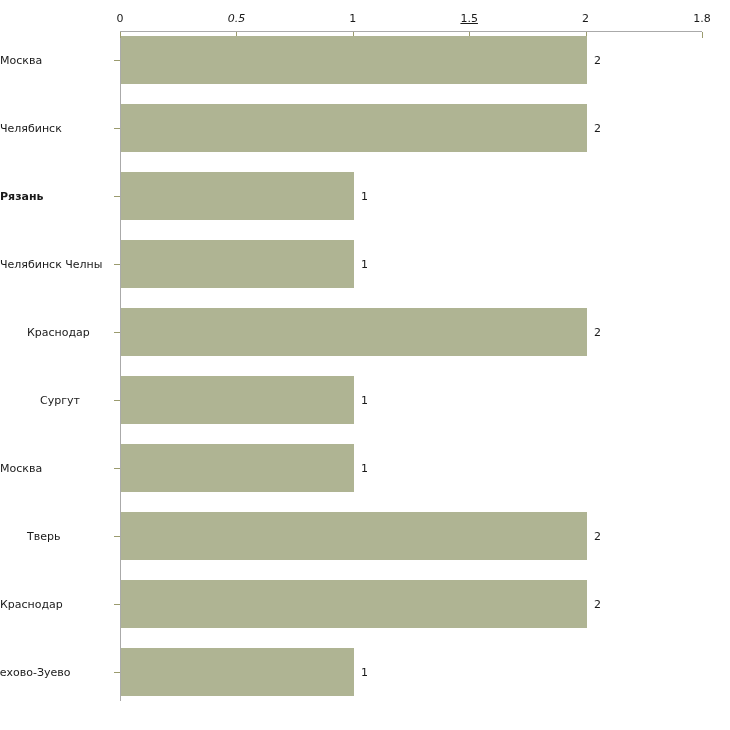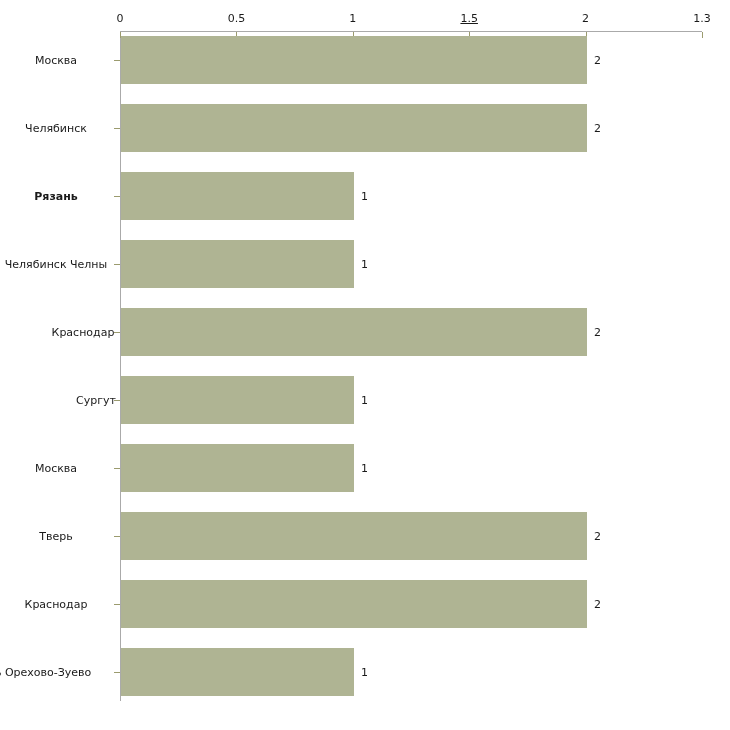--- a/index.html
+++ b/index.html
@@ -71,21 +71,21 @@
     position: absolute;
     left: 114px;
     width: 6px;
     height: 1px;
     background: #9b9b6e;
   }
   .ytick-label {
     position: absolute;
     left: 0;
     width: 112px;
-    text-align: center;
+    text-align: left;
     font-size: 11px;
     color: #1a1a1a;
     white-space: nowrap;
     line-height: 13px;
     overflow: visible;
   }
   
   .ytick-label.clipped {
     left: -52px;
     width: 164px;
@@ -111,47 +111,47 @@
 <div id="chart-root">
   <div class="plot-area">
 
     <div class="axis-x-line"></div>
     <div class="axis-y-line"></div>
 
     <div id="x-ticks">
         <div class="xtick" style="left: 120px;"></div>
         <div class="xtick-label" style="left: 120px;">0</div>
         <div class="xtick" style="left: 236.4px;"></div>
-        <div class="xtick-label" style="left: 236.4px;">0.5</div>
+        <div class="xtick-label" style="left: 236.4px; font-style: italic;">0.5</div>
         <div class="xtick" style="left: 352.8px;"></div>
         <div class="xtick-label" style="left: 352.8px;">1</div>
         <div class="xtick" style="left: 469.2px;"></div>
         <div class="xtick-label" style="left: 469.2px; text-decoration: underline;">1.5</div>
         <div class="xtick" style="left: 585.6px;"></div>
         <div class="xtick-label" style="left: 585.6px;">2</div>
         <div class="xtick" style="left: 702px;"></div>
-        <div class="xtick-label" style="left: 702px;">1.3</div>
+        <div class="xtick-label" style="left: 702px;">1.8</div>
       </div>
     <div id="y-ticks">
         <div class="ytick" style="top: 60px;"></div>
         <div class="ytick-label" style="top: 54px;">Москва</div>
         <div class="ytick" style="top: 128px;"></div>
         <div class="ytick-label" style="top: 122px;">Челябинск</div>
         <div class="ytick" style="top: 196px;"></div>
         <div class="ytick-label" style="top: 190px; font-weight: bold;">Рязань</div>
         <div class="ytick" style="top: 264px;"></div>
         <div class="ytick-label" style="top: 258px;">Челябинск Челны</div>
         <div class="ytick" style="top: 332px;"></div>
         <div class="ytick-label" style="top: 326px; margin-left: 27px;">Краснодар</div>
         <div class="ytick" style="top: 400px;"></div>
         <div class="ytick-label" style="top: 394px; margin-left: 40px;">Сургут</div>
         <div class="ytick" style="top: 468px;"></div>
         <div class="ytick-label" style="top: 462px;">Москва</div>
         <div class="ytick" style="top: 536px;"></div>
-        <div class="ytick-label" style="top: 530px;">Тверь</div>
+        <div class="ytick-label" style="top: 530px; margin-left: 27px;">Тверь</div>
         <div class="ytick" style="top: 604px;"></div>
         <div class="ytick-label" style="top: 598px;">Краснодар</div>
         <div class="ytick" style="top: 672px;"></div>
         <div class="ytick-label clipped" style="top: 666px;">ласть Орехово-Зуево</div>
       </div>
     <div id="bars">
         <div class="bar" style="top: 36px; height: 48px; width: 466px; background: rgb(175, 180, 147);"></div>
         <div class="bar-value" style="left: 594px; top: 54px;">2</div>
         <div class="bar" style="top: 104px; height: 48px; width: 466px; background: rgb(175, 180, 147);"></div>
         <div class="bar-value" style="left: 594px; top: 122px;">2</div>

